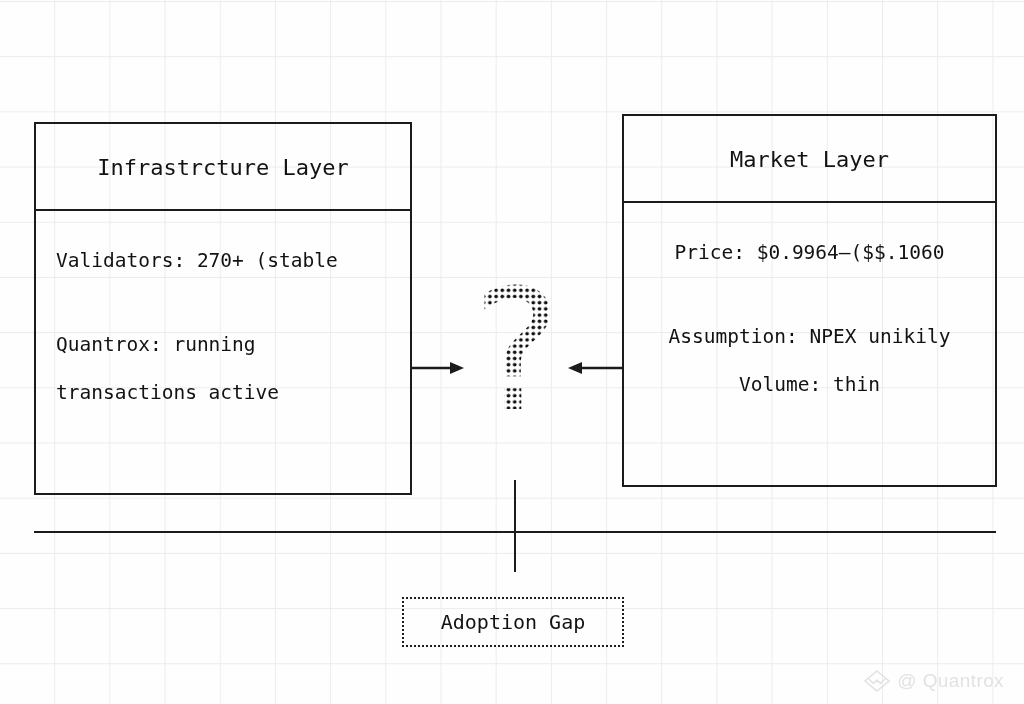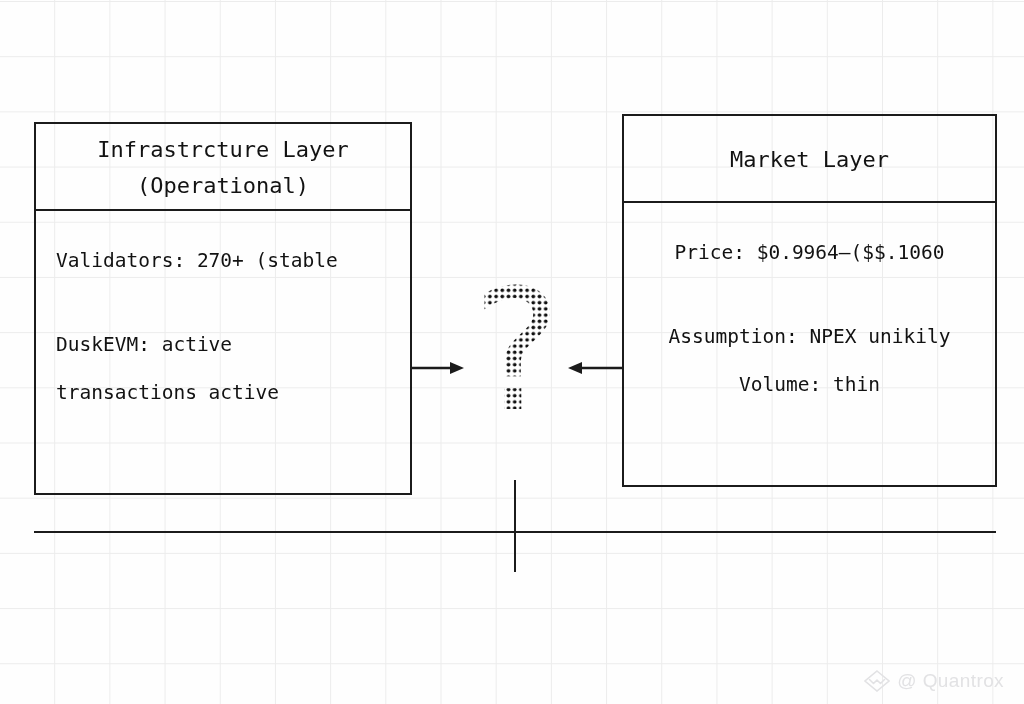--- a/index.html
+++ b/index.html
@@ -171,25 +171,24 @@
 </head>
 <body>
 
 <div id="grid-background"></div>
 
 <div id="diagram-canvas">
 
   <div class="layer-box" id="infrastructure-layer-box">
     <div class="box-header">
       <div class="hdr-line">Infrastrcture Layer</div>
-      <div class="hdr-line">(Operational)</div>
     </div>
     <div class="box-body">
       <div class="body-line">Validators: 270+ (stable</div>
-      <div class="body-line spacer-before">DuskEVM: active</div>
+      <div class="body-line spacer-before">Quantrox: running</div>
       <div class="body-line">transactions active</div>
     </div>
   </div>
 
   <div class="layer-box" id="market-layer-box">
     <div class="box-header">
       <div class="hdr-line">Market Layer</div>
     </div>
     <div class="box-body">
       <div class="body-line center">Price: $0.9964–($$.1060</div>
@@ -218,20 +217,23 @@
         <rect width="110" height="166" fill="#000000"></rect>
         <text x="55" y="128" font-family="'DejaVu Sans','Liberation Sans',sans-serif" font-size="168" font-weight="400" fill="#ffffff" text-anchor="middle">?</text>
       </mask>
     </defs>
     <rect width="110" height="166" fill="url(#halftone-dots)" mask="url(#qmark-mask)"></rect>
   </svg>
 
   <div id="vertical-connector"></div>
   <div id="horizontal-divider"></div>
 
+  <div id="adoption-gap-box">
+    <span id="adoption-gap-label">Adoption Gap</span>
+  </div>
 
 </div>
 
 <div id="watermark">
   <svg width="26" height="22" viewBox="0 0 26 22">
     <path d="M13 1 L25 11 L13 21 L1 11 Z" fill="none" stroke="#e2e2e4" stroke-width="1.6"></path>
     <path d="M5.5 9.5 L9.5 13.5 L13 10 L16.5 13.5 L20.5 9.5" fill="none" stroke="#e2e2e4" stroke-width="1.6" stroke-linecap="round" stroke-linejoin="round"></path>
   </svg>
   <span id="watermark-text">@ Quantrox</span>
 </div>

